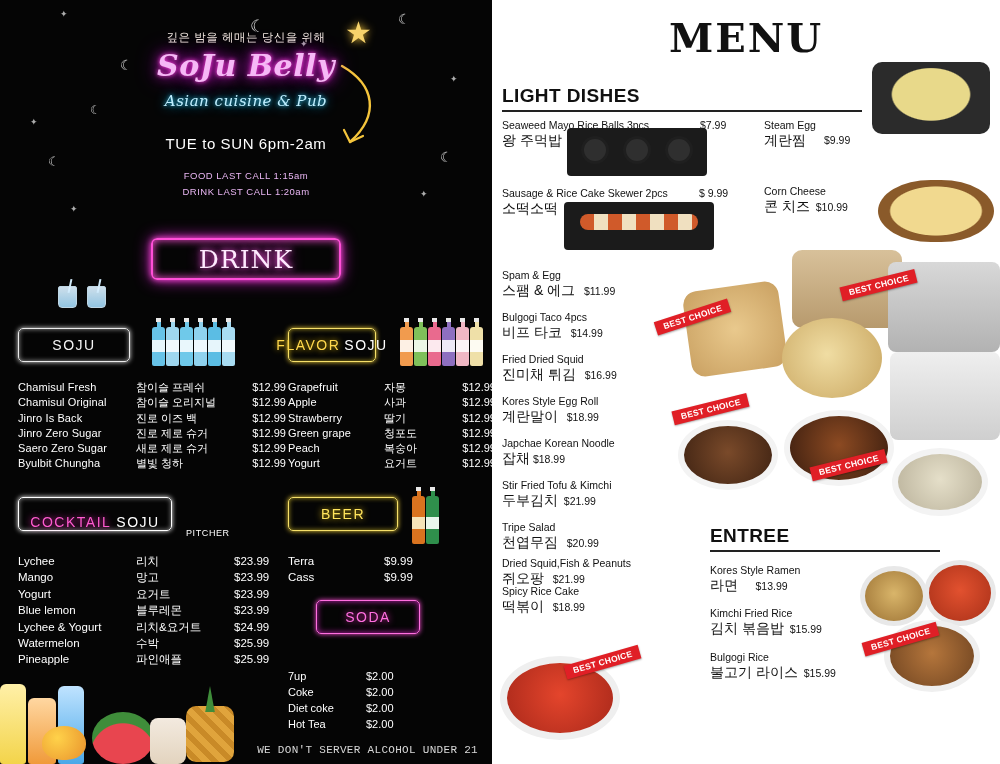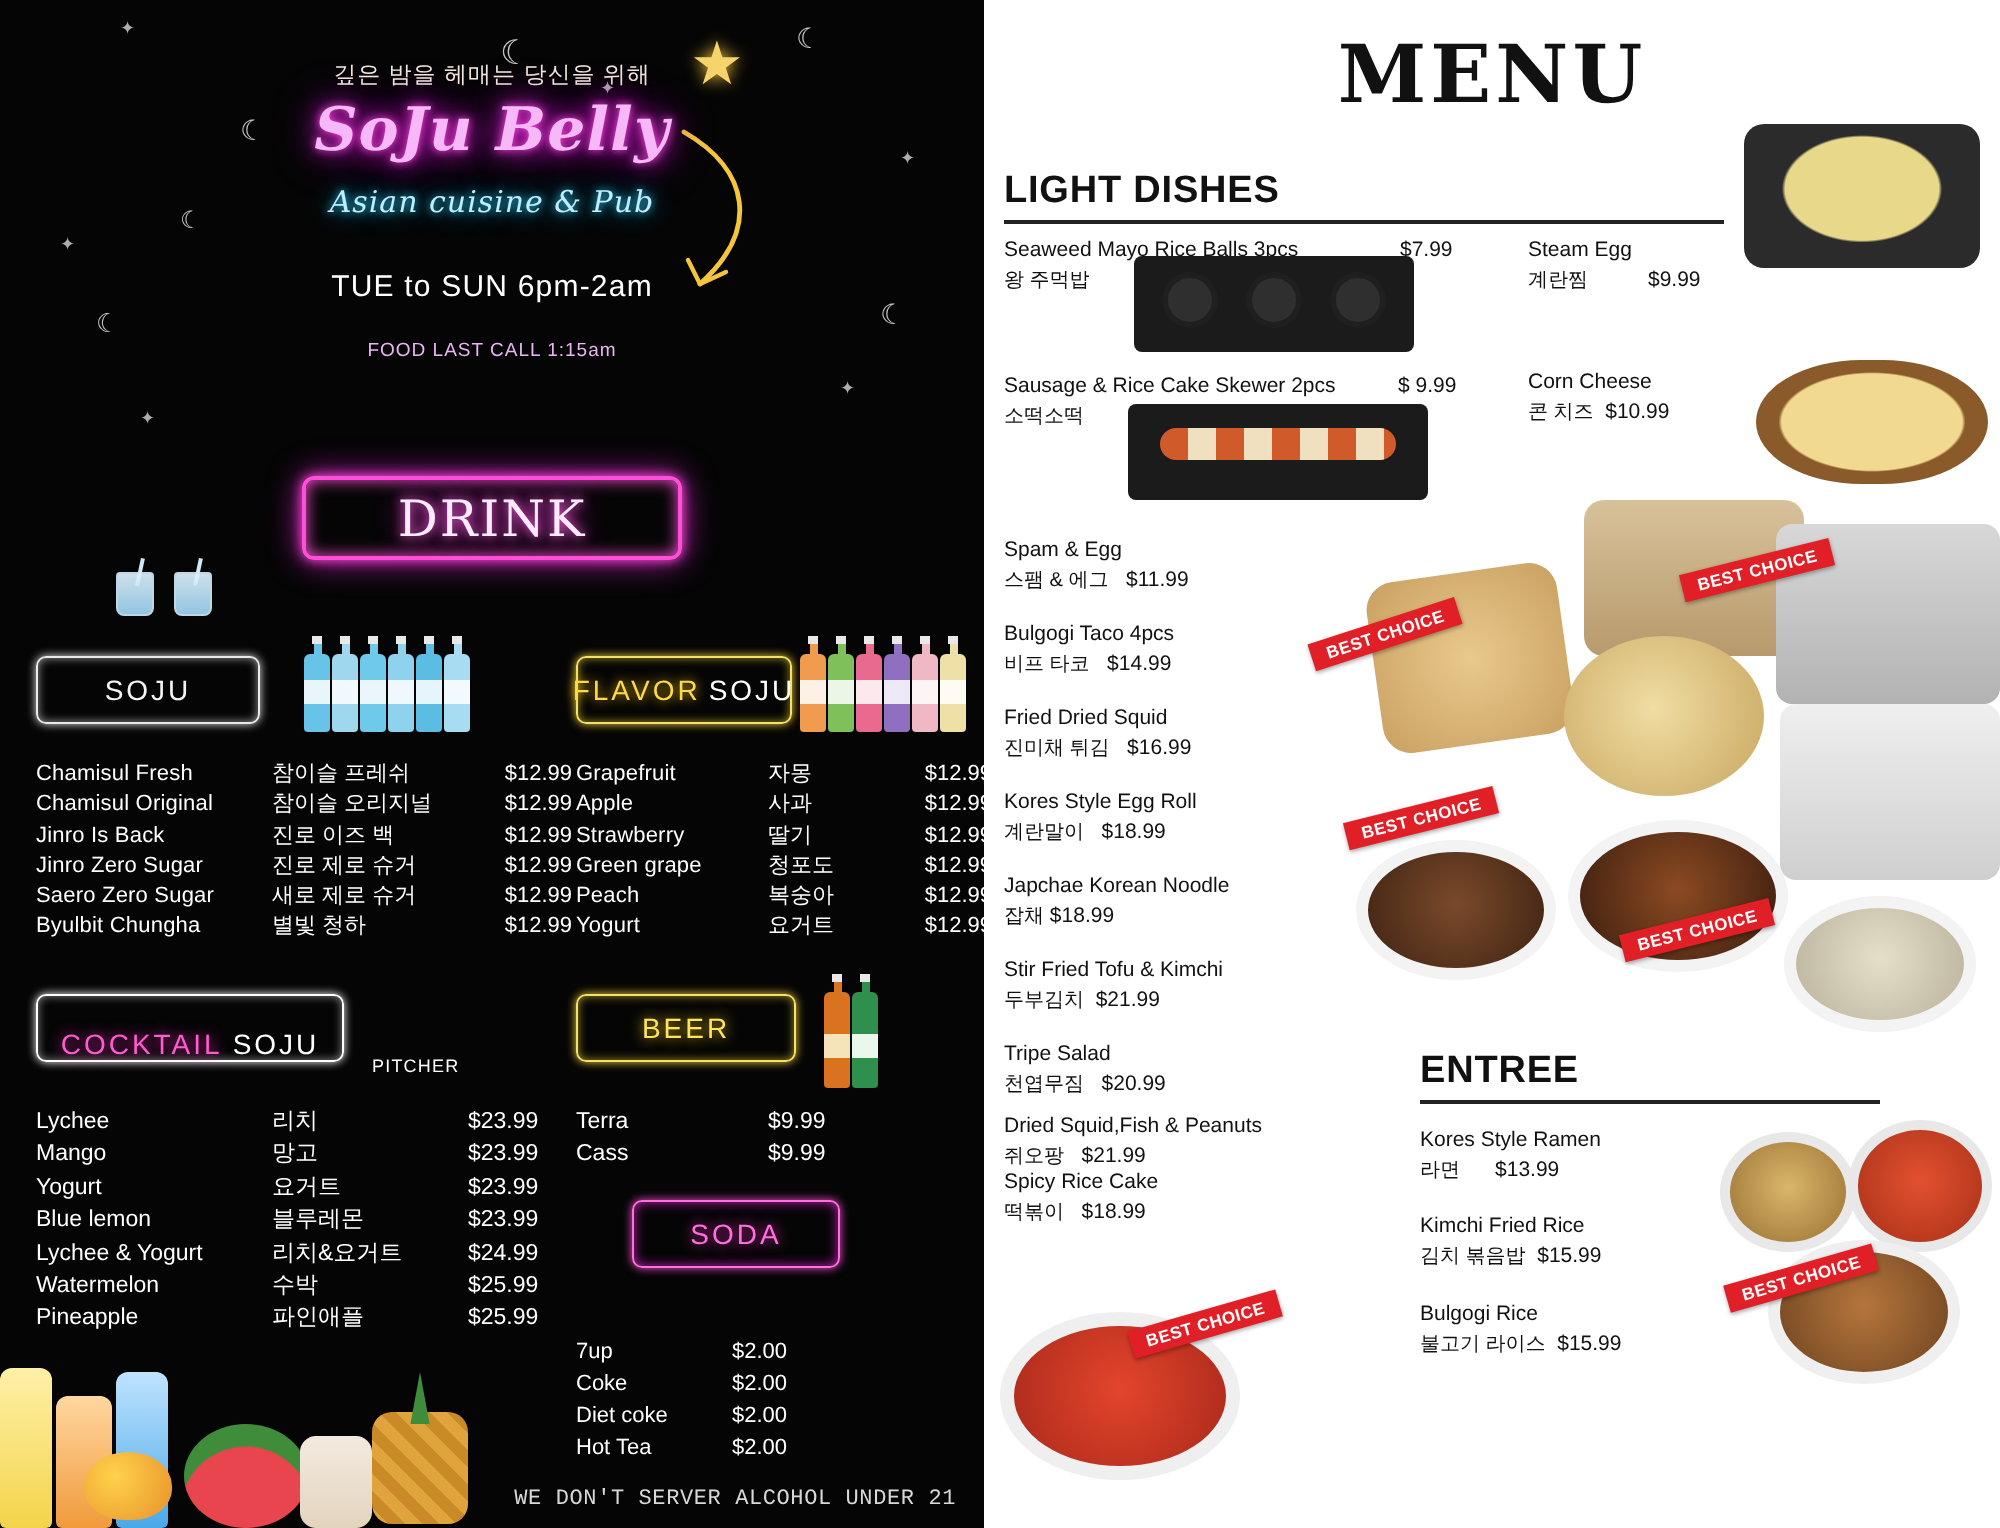--- a/index.html
+++ b/index.html
@@ -121,21 +121,21 @@
 
   .cat-box {
     border: 1.5px solid;
     border-radius: 5px;
     height: 34px;
     display: flex; align-items: center; justify-content: center;
     font-size: 14px;
     letter-spacing: 1.5px;
   }
   .cat-soju { width: 112px; border-color: #eaeaea; color: #f5f5f5; box-shadow: 0 0 5px #e6e6e6, inset 0 0 5px #9a9a9a; margin-left: 18px; }
-  .cat-flavor { width: 108px; border-color: #f6e06a; box-shadow: 0 0 5px #f0cf3a, inset 0 0 5px #a08f20; margin-left: 0; }
+  .cat-flavor { width: 88px; border-color: #f6e06a; box-shadow: 0 0 5px #f0cf3a, inset 0 0 5px #a08f20; margin-left: 0; }
   .cat-flavor .c1 { color: #ffd84d; text-shadow: 0 0 6px #ffcc00; }
   .cat-flavor .c2 { color: #ffffff; margin-left: 4px; }
   .cat-cocktail { width: 154px; border-color: #fff; box-shadow: 0 0 5px #fff, inset 0 0 5px #888; margin-left: 18px; align-items: flex-end; }
   .cat-cocktail .c1 { color: #ff5bd0; text-shadow: 0 0 7px #ff2bc0; }
   .cat-cocktail .c2 { color: #fff; margin-left: 5px; }
   .cat-beer { width: 110px; border-color: #f6e06a; box-shadow: 0 0 5px #f0cf3a, inset 0 0 5px #a08f20; color: #ffe45c; text-shadow: 0 0 7px #ffd21a; }
   .cat-soda { width: 104px; border-color: #ff6fe0; box-shadow: 0 0 5px #ff4fd8, inset 0 0 6px #c020b0; color: #ff6fe0; text-shadow: 0 0 7px #ff2fc8; }
 
   .sec { position: absolute; }
   .bottles { display: flex; align-items: flex-end; gap: 1px; }
@@ -193,21 +193,21 @@
     font-family: "Liberation Sans", sans-serif;
     font-weight: bold;
     font-size: 19px;
     letter-spacing: .4px;
     margin-left: 10px;
   }
   .rule { height: 1.5px; background: #222; margin: 3px 10px 0 10px; }
 
   .dish { position: absolute; font-size: 10.5px; line-height: 15px; }
   .dish .en { font-size: 10.5px; color: #111; }
-  .dish .kr { font-size: 10px; color: #111; }
+  .dish .kr { font-size: 14px; color: #111; }
   .dish .pr { font-size: 10.5px; color: #111; }
 
   .badge {
     position: absolute;
     background: #e01f26;
     color: #fff;
     font-size: 8.5px;
     font-weight: bold;
     letter-spacing: .3px;
     padding: 2px 8px;
@@ -251,20 +251,21 @@
       <svg class="swoosh" viewBox="0 0 60 90">
         <path d="M12 6 C 45 25, 50 55, 20 82" stroke="#f5c53c" stroke-width="2.4" fill="none" stroke-linecap="round"></path>
         <path d="M20 82 L 14 70 M20 82 L 33 76" stroke="#f5c53c" stroke-width="2.2" fill="none" stroke-linecap="round"></path>
       </svg>
       <div class="hero-korean">깊은 밤을 헤매는 당신을 위해</div>
       <div class="brand">SoJu Belly</div>
       <div class="brand-sub">Asian cuisine &amp; Pub</div>
       <div class="hours">TUE to SUN 6pm-2am</div>
       <div class="lastcall">
         <div>FOOD LAST CALL 1:15am</div>
+        <div>DRINK LAST CALL 1:20am</div>
       </div>
     </div>
 
     <div class="drink-title">DRINK</div>
 
     <div class="glasses">
       <div class="glass">
           <div class="straw"></div>
           <div class="body"></div>
         </div>

